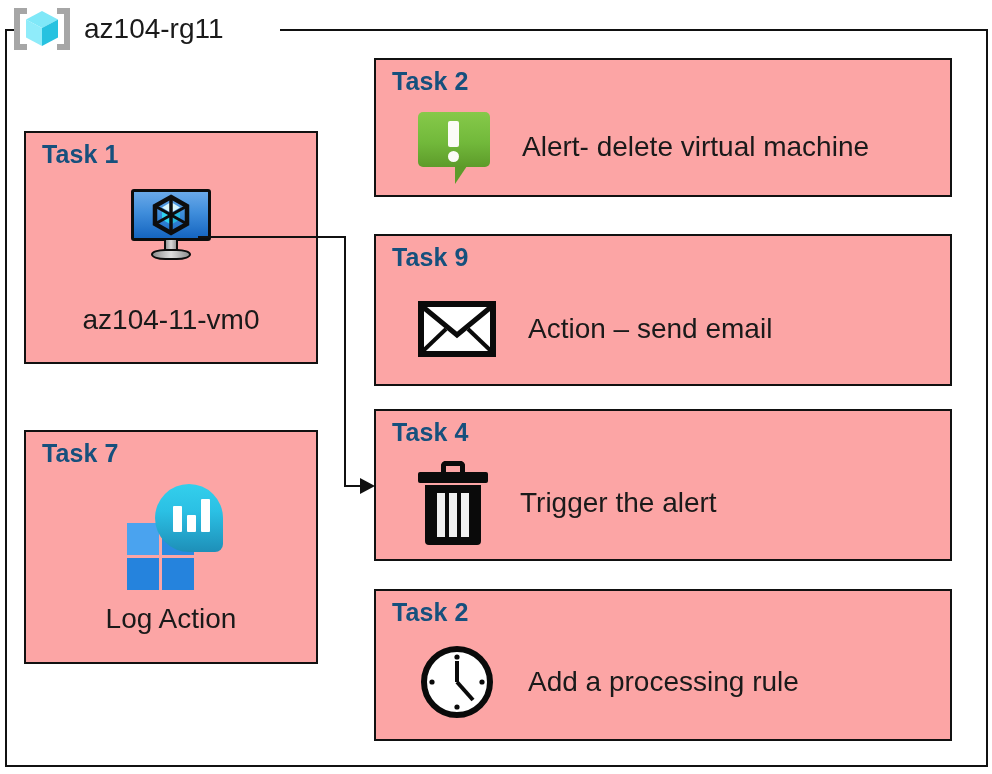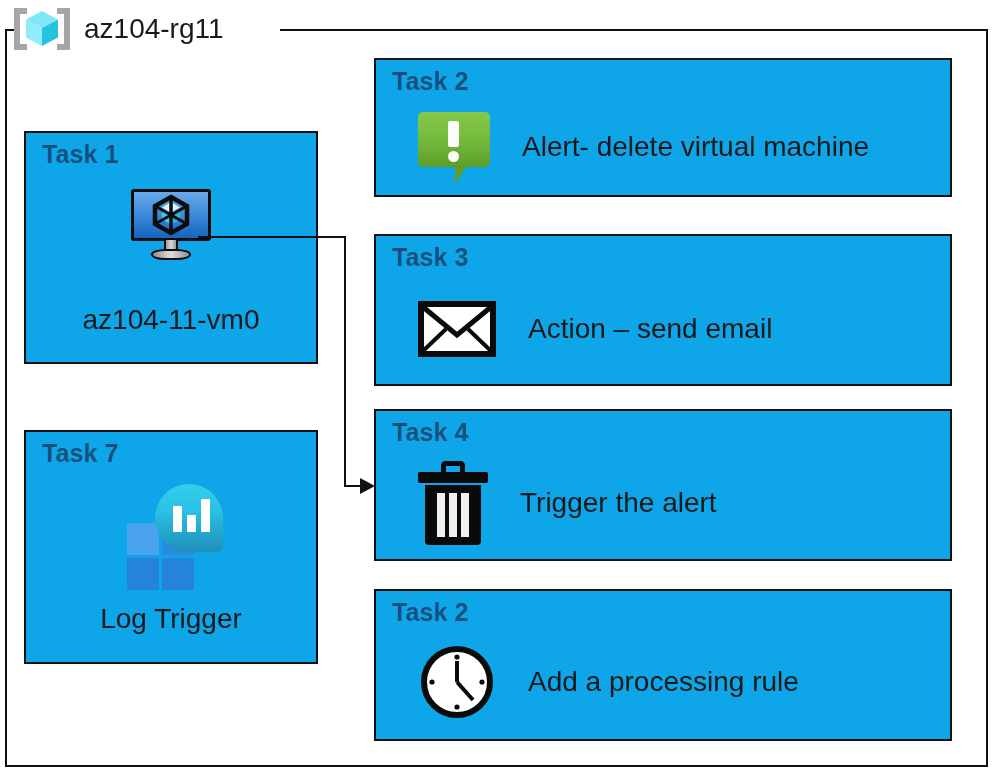--- a/index.html
+++ b/index.html
@@ -13,21 +13,21 @@
   #rg-border{position:absolute;left:5px;top:30px;width:983px;height:737px;box-sizing:border-box;
              border:2px solid #111;border-top:none;}
   #rg-top-left{position:absolute;left:5px;top:29px;width:14px;height:2px;background:#111;}
   #rg-top-right{position:absolute;left:280px;top:29px;width:708px;height:2px;background:#111;}
 
   #rg-header{position:absolute;left:14px;top:4px;height:50px;display:flex;align-items:center;}
   #rg-icon{position:relative;width:56px;height:46px;flex:0 0 auto;}
   #rg-label{margin-left:14px;font-size:28px;color:#1a1a1a;line-height:1;white-space:nowrap;}
 
   
-  .card{position:absolute;box-sizing:border-box;background:#0ea5e9;border:2px solid #111;}
+  .card{position:absolute;box-sizing:border-box;background:#fca5a5;border:2px solid #111;}
   .card-title{position:absolute;left:16px;top:9px;font-size:25px;font-weight:bold;color:#16507d;
               letter-spacing:.1px;line-height:1;white-space:nowrap;}
   .card-label{font-size:28px;color:#1a1a1a;line-height:1.1;white-space:nowrap;}
 
   
   .card-v{display:block;}
   .card-v .v-icon{position:absolute;left:0;right:0;display:flex;justify-content:center;}
   .card-v .v-label{position:absolute;left:0;right:0;text-align:center;}
 
   
@@ -186,40 +186,40 @@
         <div class="sq sq1"></div>
         <div class="sq sq2"></div>
         <div class="sq sq3"></div>
         <div class="sq sq4"></div>
         <div class="bubble"></div>
         <div class="bar b1"></div>
         <div class="bar b2"></div>
         <div class="bar b3"></div>
       </div>
     </div>
-    <div class="v-label card-label">Log Trigger</div>
+    <div class="v-label card-label">Log Action</div>
   </div>
 
   <div class="card card-h" id="card-task2">
     <div class="card-title">Task 2</div>
     <div class="h-row" style="top:44px;">
       <div class="h-icon">
         <div class="alert">
           <div class="bub"></div>
           <div class="tail"></div>
           <div class="bang"></div>
           <div class="dot"></div>
         </div>
       </div>
       <div class="h-label card-label">Alert- delete virtual machine</div>
     </div>
   </div>
 
   <div class="card card-h" id="card-task3">
-    <div class="card-title">Task 3</div>
+    <div class="card-title">Task 9</div>
     <div class="h-row" style="top:50px;">
       <div class="h-icon" style="width:78px;">
         <div class="env">
           <svg width="78" height="56" viewBox="0 0 78 56" aria-hidden="true">
             <rect x="3" y="3" width="72" height="50" fill="#ffffff" stroke="#0a0a0a" stroke-width="6"></rect>
             <polyline points="5,6 39,34 73,6" fill="none" stroke="#0a0a0a" stroke-width="5"></polyline>
             <line x1="5" y1="50" x2="28" y2="28" stroke="#0a0a0a" stroke-width="4"></line>
             <line x1="73" y1="50" x2="50" y2="28" stroke="#0a0a0a" stroke-width="4"></line>
           </svg>
         </div>

